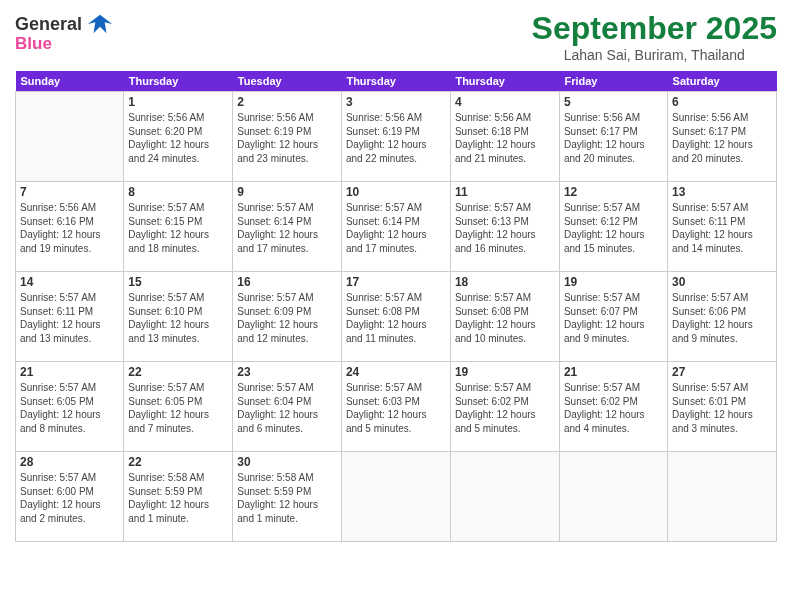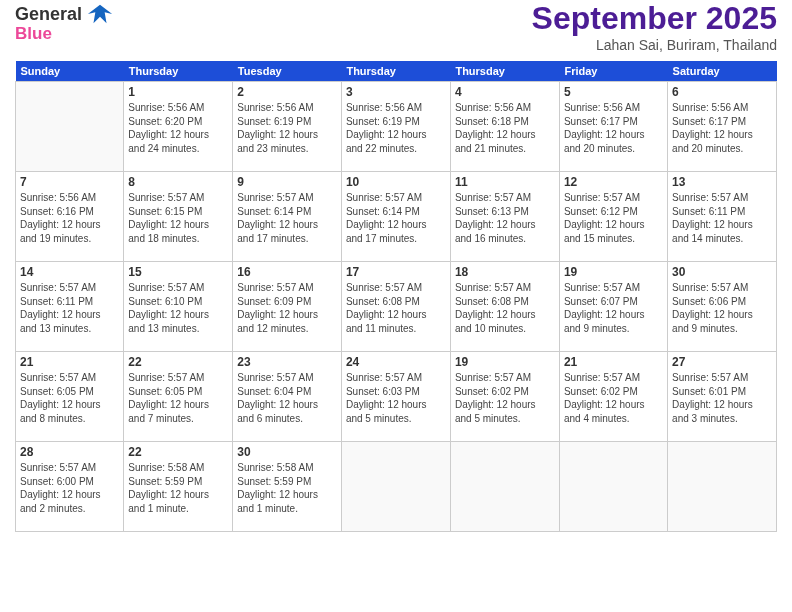--- a/index.html
+++ b/index.html
@@ -6,21 +6,21 @@
     body {
       width: 792px;
       height: 612px;
       font-family: Arial, sans-serif;
       background: #fff;
       overflow: hidden;
     }
     .page {
       width: 792px;
       height: 504px;
-      padding: 0 15px;
+      padding: 10px 15px;
       position: relative;
     }
     .header {
       display: flex;
       justify-content: space-between;
       align-items: flex-start;
       margin-bottom: 8px;
     }
     .logo {
       display: flex;
@@ -32,33 +32,34 @@
       width: 28px;
       height: 28px;
       margin-left: 4px;
     }
     .title-block {
       text-align: right;
     }
     .month-title {
       font-size: 32px;
       font-weight: bold;
-      color: #4c1d95;
+      color: #15803d;
     }
     .location {
       font-size: 14px;
       color: #555;
+      text-align: center;
     }
     .calendar {
       width: 100%;
       border-collapse: collapse;
       font-size: 9.5px;
     }
     .calendar thead th {
-      background-color: #1d4ed8;
+      background-color: #6d28d9;
       color: white;
       padding: 4px 5px;
       text-align: left;
       font-size: 11px;
       font-weight: bold;
     }
     .calendar tbody td {
       border: 1px solid #ccc;
       vertical-align: top;
       padding: 3px 4px;

